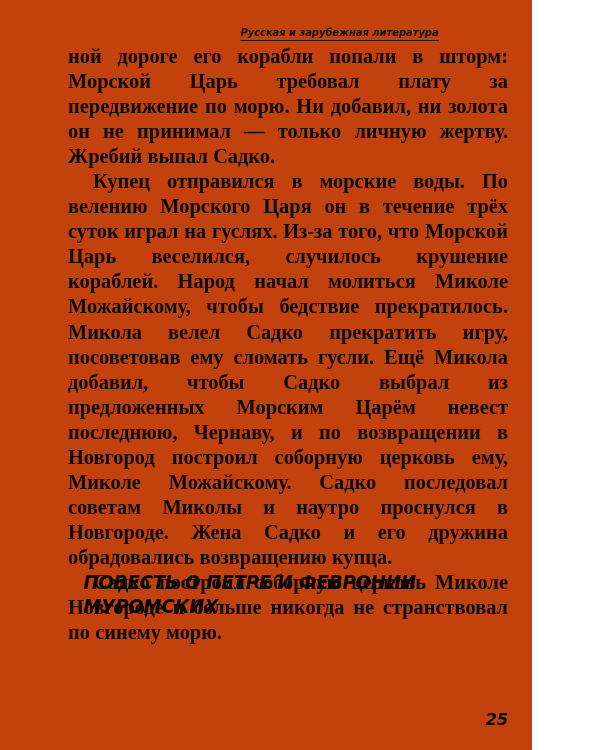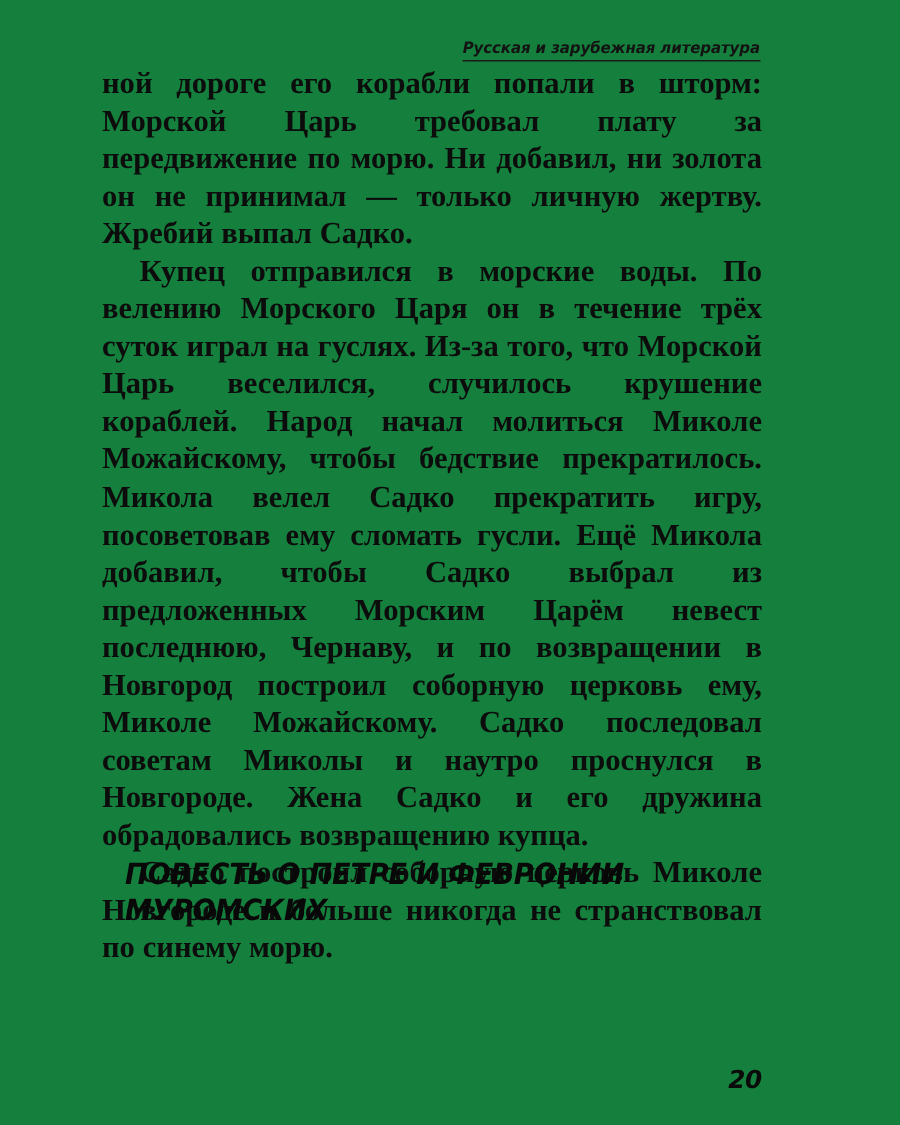--- a/index.html
+++ b/index.html
@@ -14,23 +14,23 @@
     font-family: "Liberation Serif", "DejaVu Serif", serif;
     color: #000000;
     overflow: hidden;
     position: relative;
     -webkit-font-smoothing: antialiased;
   }
 
   .page {
     position: absolute;
     inset: 0;
-    width: 600px;
+    width: 532px;
     height: 750px;
-    background: #15803d;
+    background: #c2410c;
   }
 
   
   .running-head {
     position: absolute;
     top: 22px;
     right: 93px;
     text-align: right;
     white-space: nowrap;
   }
@@ -128,16 +128,16 @@
     <p class="para">Садко построил соборную церковь Миколе Новгороде и больше никогда не странствовал по синему морю.</p>
   </div>
 
   <div class="section-heading">
     <span class="hl">ПОВЕСТЬ О ПЕТРЕ И ФЕВРОНИИ</span>
     <span class="hl">МУРОМСКИХ</span>
   </div>
 
 
   <div class="folio">
-    <span>20</span>
+    <span>25</span>
   </div>
 
 </div>
 
 </body></html>

